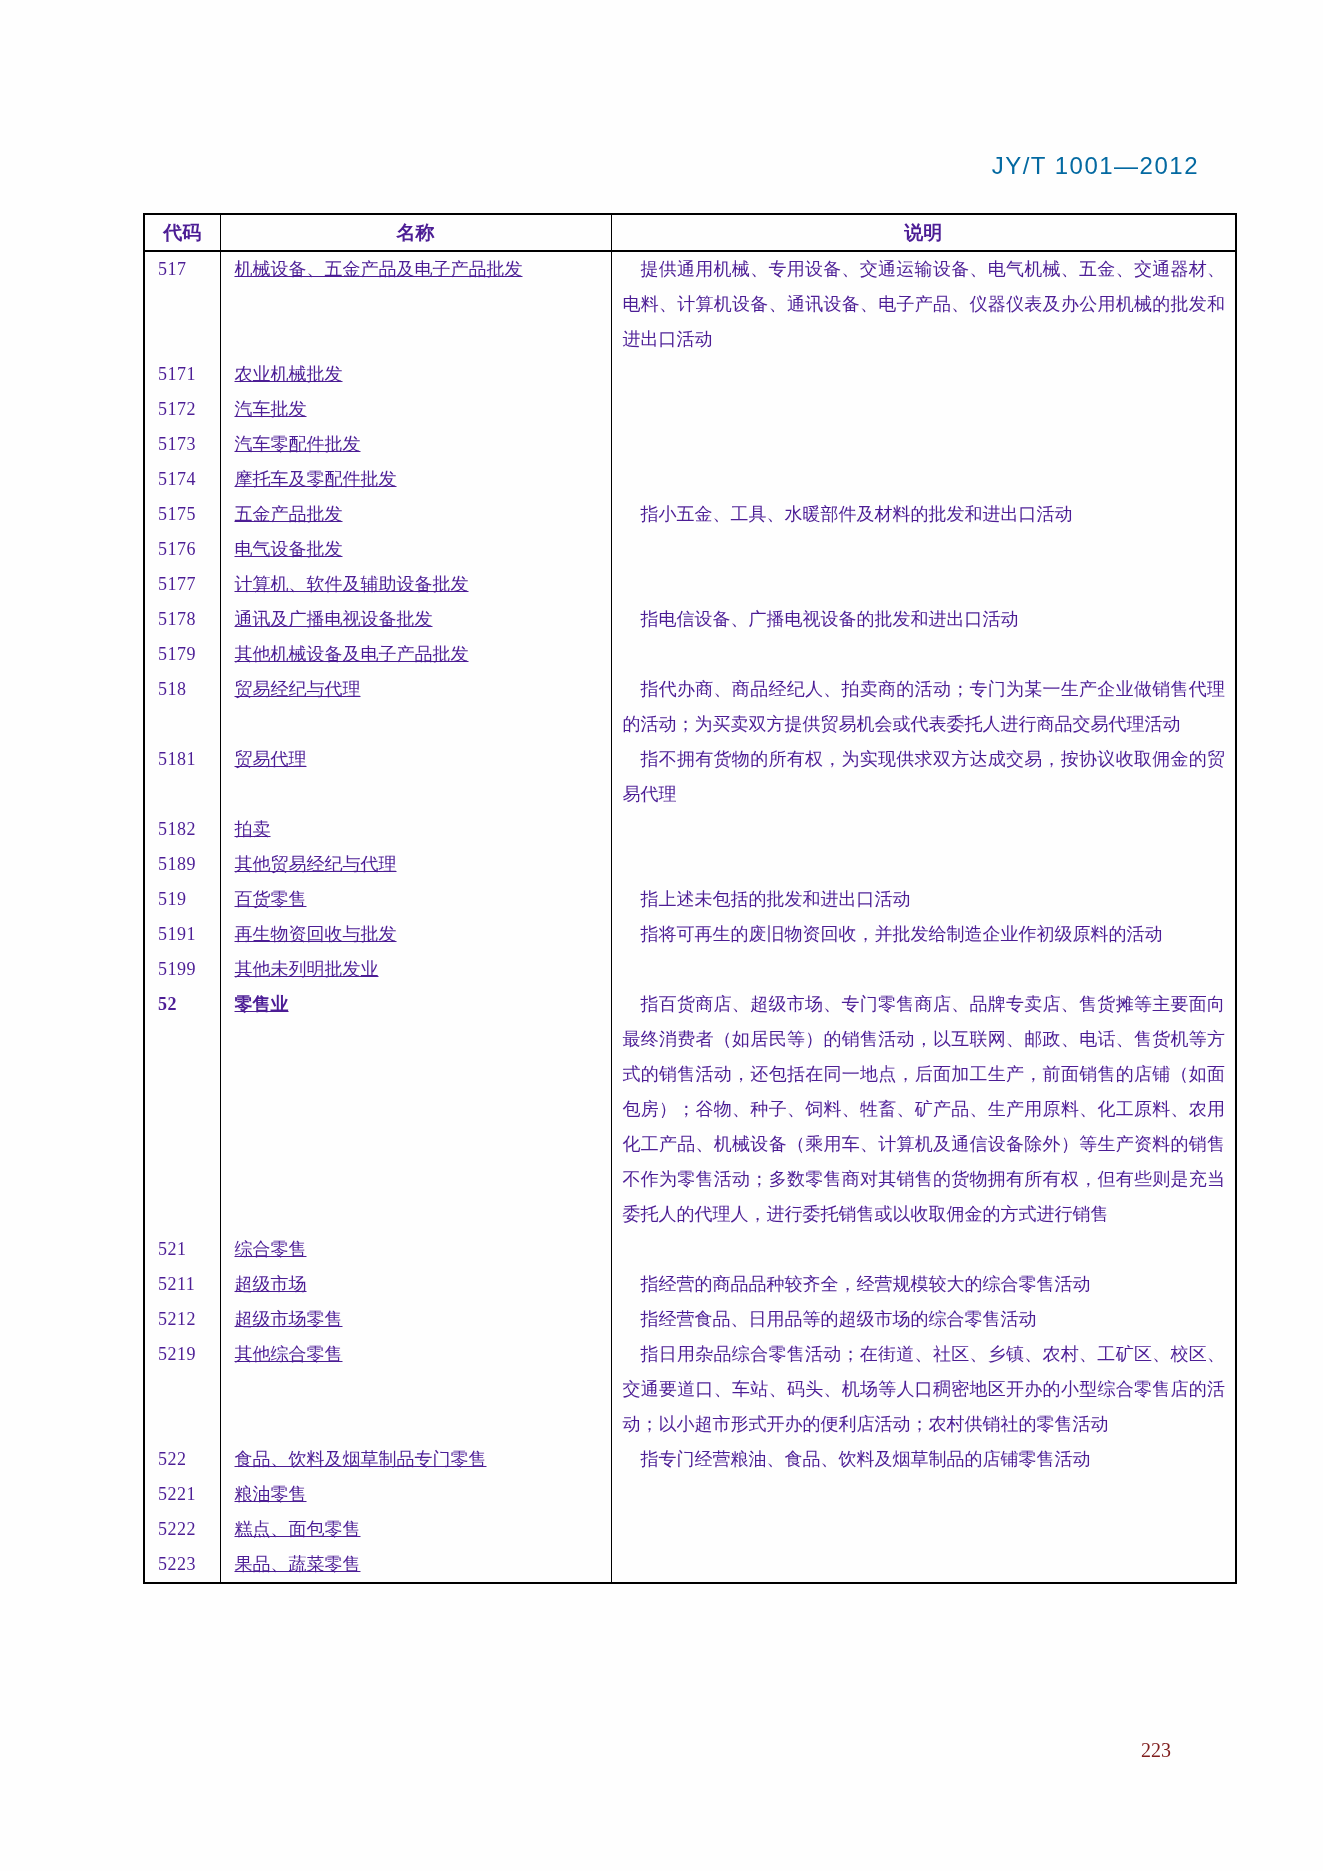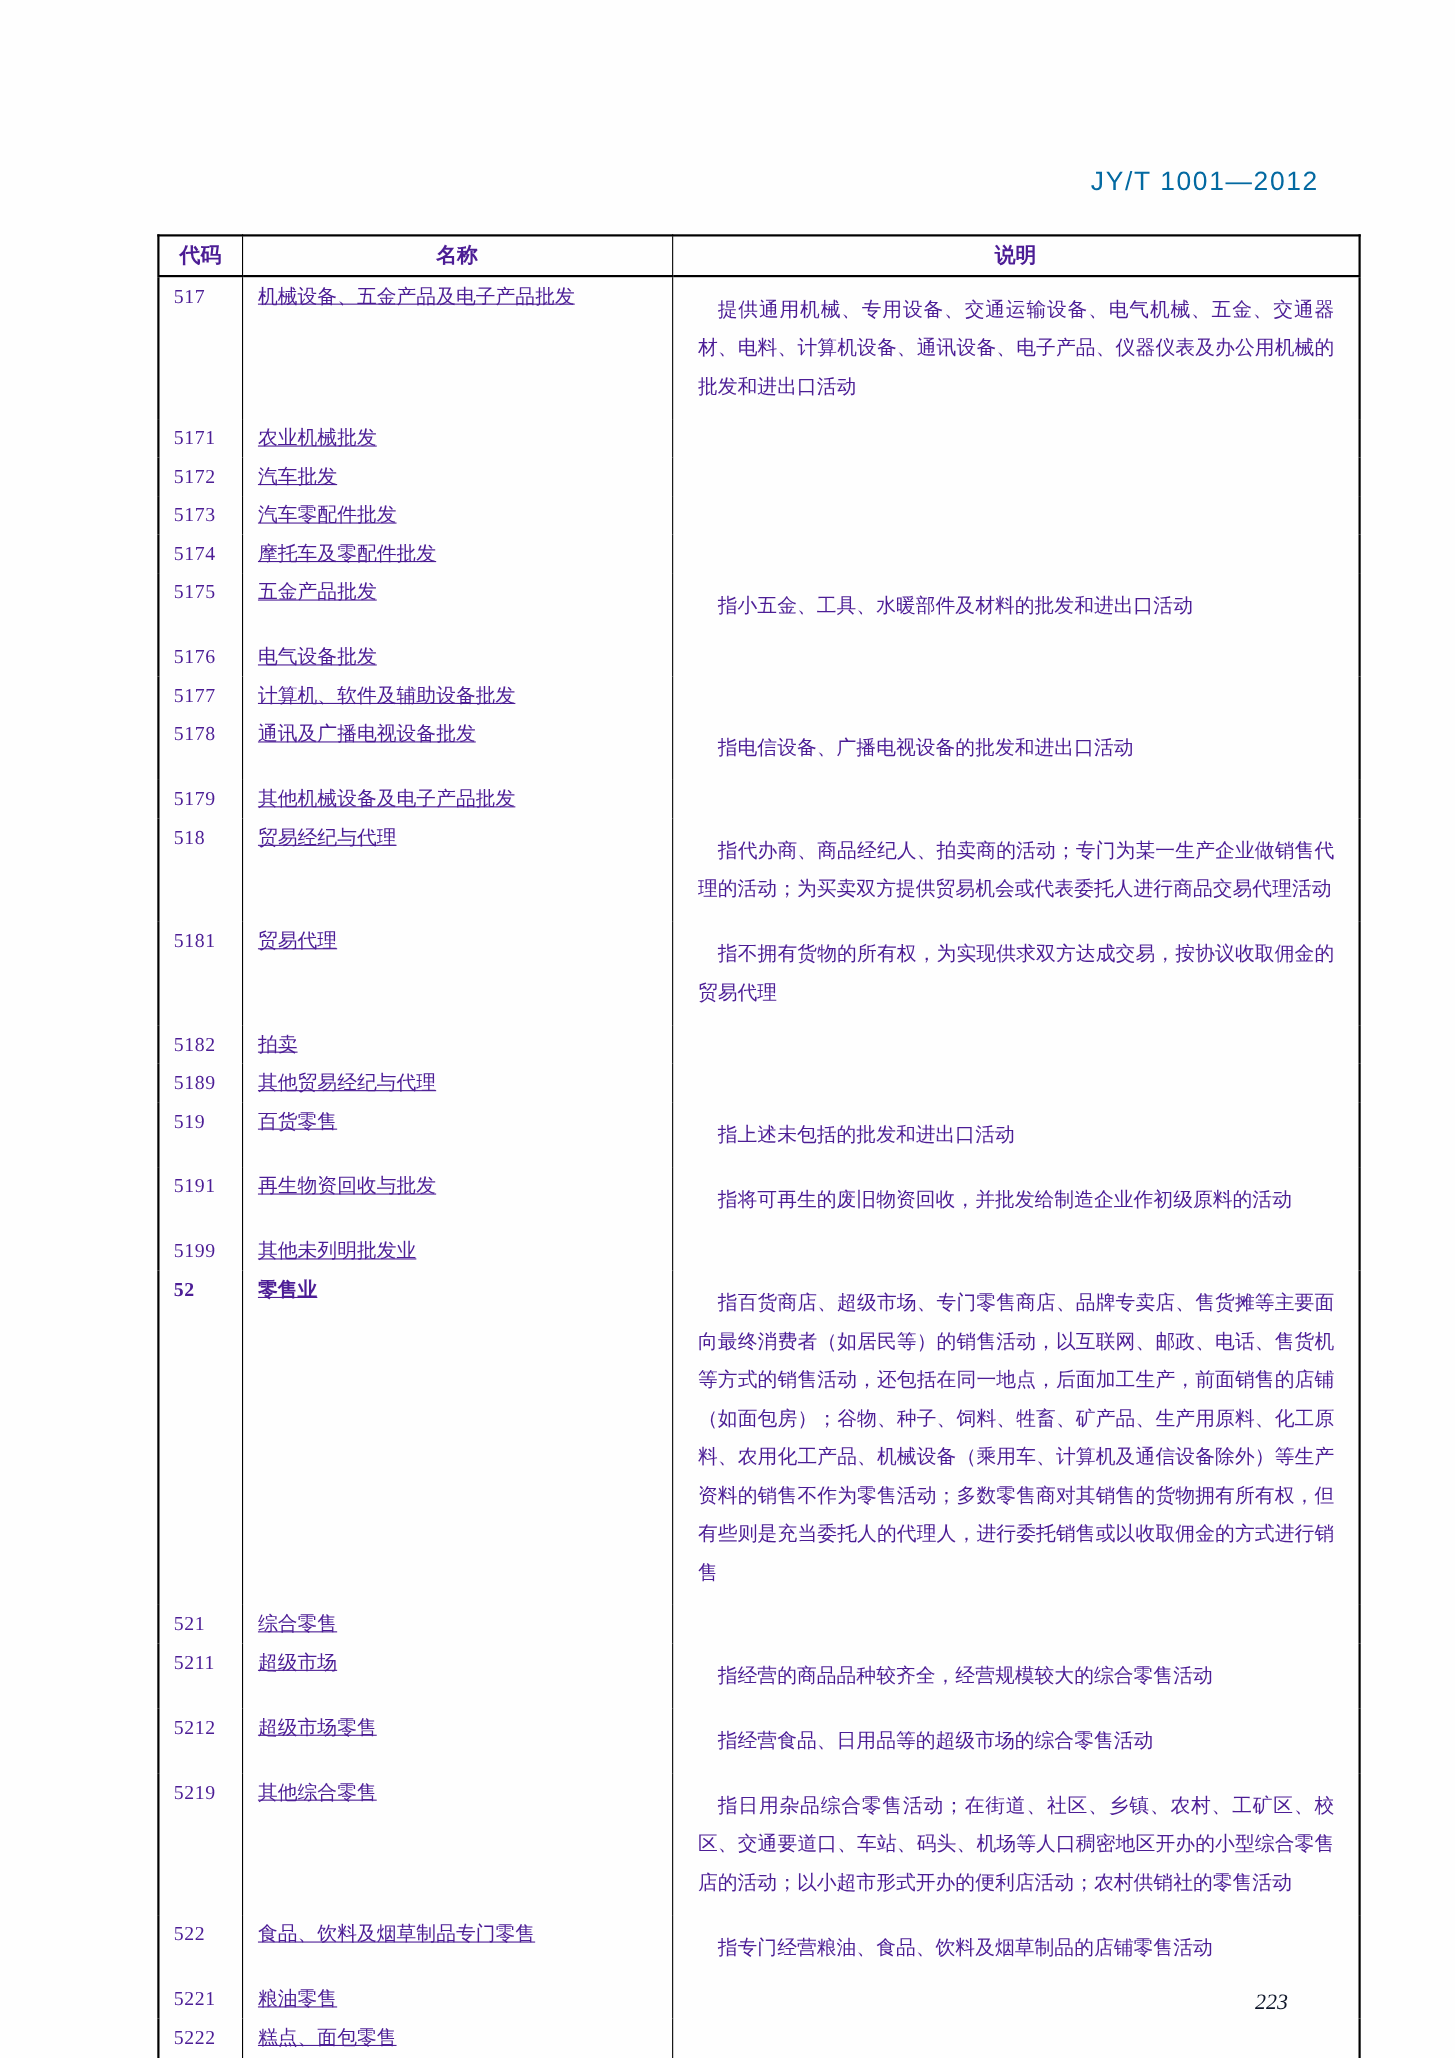--- a/index.html
+++ b/index.html
@@ -67,36 +67,35 @@
   .cell-name {
     padding-left: 14px !important;
     padding-right: 8px !important;
     text-decoration: underline;
   }
   .cell-desc {
     padding-left: 11px !important;
     padding-right: 10px !important;
   }
   .cell-desc p {
-    margin: 12px;
+    margin: 0;
     text-indent: 1em;
     text-align: justify;
     text-justify: inter-ideograph;
   }
   tr.bold-row .cell-code,
   tr.bold-row .cell-name {
     font-weight: bold;
   }
   .page-number {
     position: absolute;
-    top: 1809px;
+    top: 1739px;
     right: 152px;
     font-size: 20px;
-    color: #0f172a;
-    font-style: italic;
+    color: #7f1d1d;
   }
 </style>
 </head>
 <body>
 
 <div class="page">
 
   <div class="doc-number">JY/T 1001—2012</div>
 
   <table class="doc-table">

